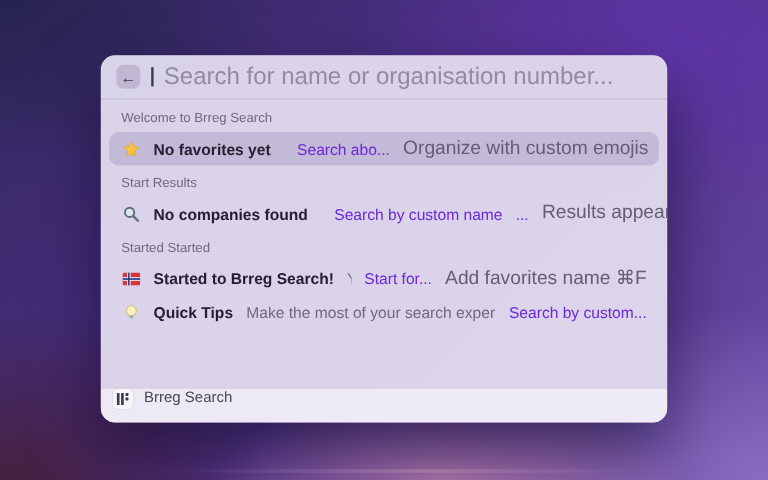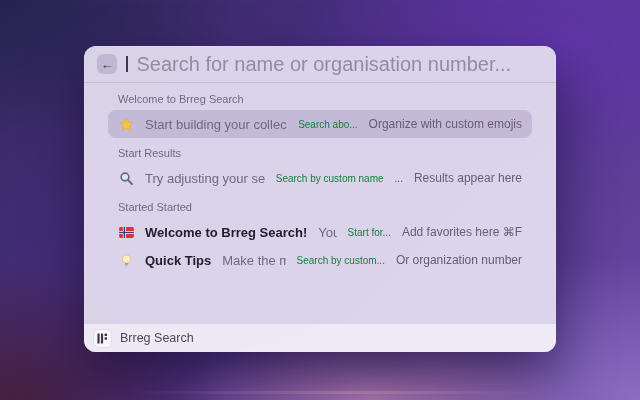--- a/index.html
+++ b/index.html
@@ -46,41 +46,41 @@
   }
   .caret { width: 1.5px; height: 16px; background: #3e3950; flex: 0 0 auto; }
   .search-input {
     flex: 1; border: none; outline: none; background: transparent;
     font-family: "Liberation Sans", sans-serif;
     font-size: 20px; color: #2a2638;
   }
   .search-input::placeholder { color: #918ba4; }
 
   
-  .content { flex: 1 1 auto; padding: 1px 24px; overflow: hidden; }
+  .content { flex: 1 1 auto; padding: 1px 7px; overflow: hidden; }
   .section-title {
     font-size: 11px; font-weight: 500; color: #6f6980;
     padding: 9px 10px 5px;
   }
   .row {
     height: 28px; border-radius: 8px;
     display: flex; align-items: center; gap: 11px;
     padding: 0 10px; cursor: default;
   }
   .row.selected { background: rgba(85, 65, 130, 0.17); }
   .row-icon { width: 16px; flex: 0 0 auto; display: flex; align-items: center; justify-content: center; }
   .row-title { font-size: 13px; font-weight: 600; color: #24202f; white-space: nowrap; flex: 0 0 auto; }
   .row-subtitle { font-size: 13px; color: #6f6980; white-space: nowrap; overflow: hidden; }
-  .row-accessory { font-size: 10px; color: #15803d; white-space: nowrap; flex: 0 0 auto; }
-  .row-right { margin-left: auto; font-size: 12px; color: #645e75; white-space: nowrap; flex: 0 0 auto; }
+  .row-accessory { font-size: 13px; color: #6d28d9; white-space: nowrap; flex: 0 0 auto; }
+  .row-right { margin-left: auto; font-size: 16px; color: #645e75; white-space: nowrap; flex: 0 0 auto; }
 
   
   .footer {
     flex: 0 0 auto; height: 29px;
-    display: flex; align-items: center; gap: 9px;
+    display: flex; align-items: flex-start; gap: 9px;
     padding: 0 10px;
     background: rgba(244, 241, 248, 0.78);
     border-top: 1px solid rgba(70, 60, 95, 0.12);
   }
   .footer-icon {
     width: 17px; height: 17px; border-radius: 4.5px;
     background: #f8f6fb;
     box-shadow: 0 0 0 0.5px rgba(0,0,0,0.10);
     display: flex; align-items: center; justify-content: center;
   }
@@ -105,69 +105,70 @@
 
   <div class="content" id="list-root">
       <div>
         <div class="section-title">Welcome to Brreg Search</div>
         <div class="row selected">
           <span class="row-icon">
             <svg width="15" height="15" viewBox="0 0 16 16">
               <path d="M8 1.2l2.1 4.2 4.7.7-3.4 3.3.8 4.7L8 11.9 3.8 14.1l.8-4.7L1.2 6.1l4.7-.7z" fill="#f5c242" stroke="#e2a930" stroke-width="0.6"></path>
             </svg>
           </span>
+          <span class="row-title">No favorites yet</span>
           <span class="row-subtitle">Start building your collection of companies</span>
           <span class="row-accessory">Search abo...</span>
           <span class="row-right">Organize with custom emojis</span>
         </div>
       </div>
       <div>
         <div class="section-title">Start Results</div>
         <div class="row">
           <span class="row-icon">
             <svg width="15" height="15" viewBox="0 0 16 16">
               <circle cx="6.4" cy="6.4" r="4.1" fill="#dde4ee" stroke="#5f6b7a" stroke-width="1.7"></circle>
               <line x1="9.7" y1="9.7" x2="13.8" y2="13.8" stroke="#5f6b7a" stroke-width="2.1" stroke-linecap="round"></line>
             </svg>
           </span>
+          <span class="row-title">No companies found</span>
           <span class="row-subtitle">Try adjusting your search terms</span>
           <span class="row-accessory">Search by custom name</span>
           <span class="row-accessory">...</span>
           <span class="row-right">Results appear here</span>
         </div>
       </div>
       <div>
         <div class="section-title">Started Started</div>
         <div class="row">
           <span class="row-icon">
             <svg width="15" height="11" viewBox="0 0 16 12">
               <rect width="16" height="12" rx="1.6" fill="#d8343c"></rect>
               <rect x="4" width="3.2" height="12" fill="#ffffff"></rect>
               <rect y="4.4" width="16" height="3.2" fill="#ffffff"></rect>
               <rect x="4.8" width="1.6" height="12" fill="#26418f"></rect>
               <rect y="5.2" width="16" height="1.6" fill="#26418f"></rect>
             </svg>
           </span>
-          <span class="row-title">Welcome to Brreg Search!</span>
+          <span class="row-title">Started to Brreg Search!</span>
           <span class="row-subtitle">Your gateway to Norwegian busines...</span>
           <span class="row-accessory">Start for...</span>
-          <span class="row-right">Add favorites here ⌘F</span>
+          <span class="row-right">Add favorites name ⌘F</span>
         </div>
         <div class="row">
           <span class="row-icon">
             <svg width="15" height="15" viewBox="0 0 16 16">
               <circle cx="8" cy="6.4" r="4.4" fill="#fbf0c0" stroke="#d9c370" stroke-width="0.9"></circle>
               <rect x="6.2" y="10.7" width="3.6" height="1.7" rx="0.7" fill="#98a0ab"></rect>
               <rect x="6.6" y="12.8" width="2.8" height="1.2" rx="0.5" fill="#b8bdc5"></rect>
             </svg>
           </span>
           <span class="row-title">Quick Tips</span>
           <span class="row-subtitle">Make the most of your search experience</span>
           <span class="row-accessory">Search by custom...</span>
-          <span class="row-right">Or organization number</span>
         </div>
       </div>
     </div>
 
   <div class="footer">
     <span class="footer-icon">
       <svg width="11" height="11" viewBox="0 0 11 11" aria-hidden="true">
         <rect x="0.4" y="0.5" width="2.2" height="10" rx="0.5" fill="#3c3749"></rect>
         <rect x="3.9" y="0.5" width="2.2" height="10" rx="0.5" fill="#3c3749"></rect>
         <rect x="7.6" y="0.5" width="2.4" height="2.4" rx="0.5" fill="#3c3749"></rect>

